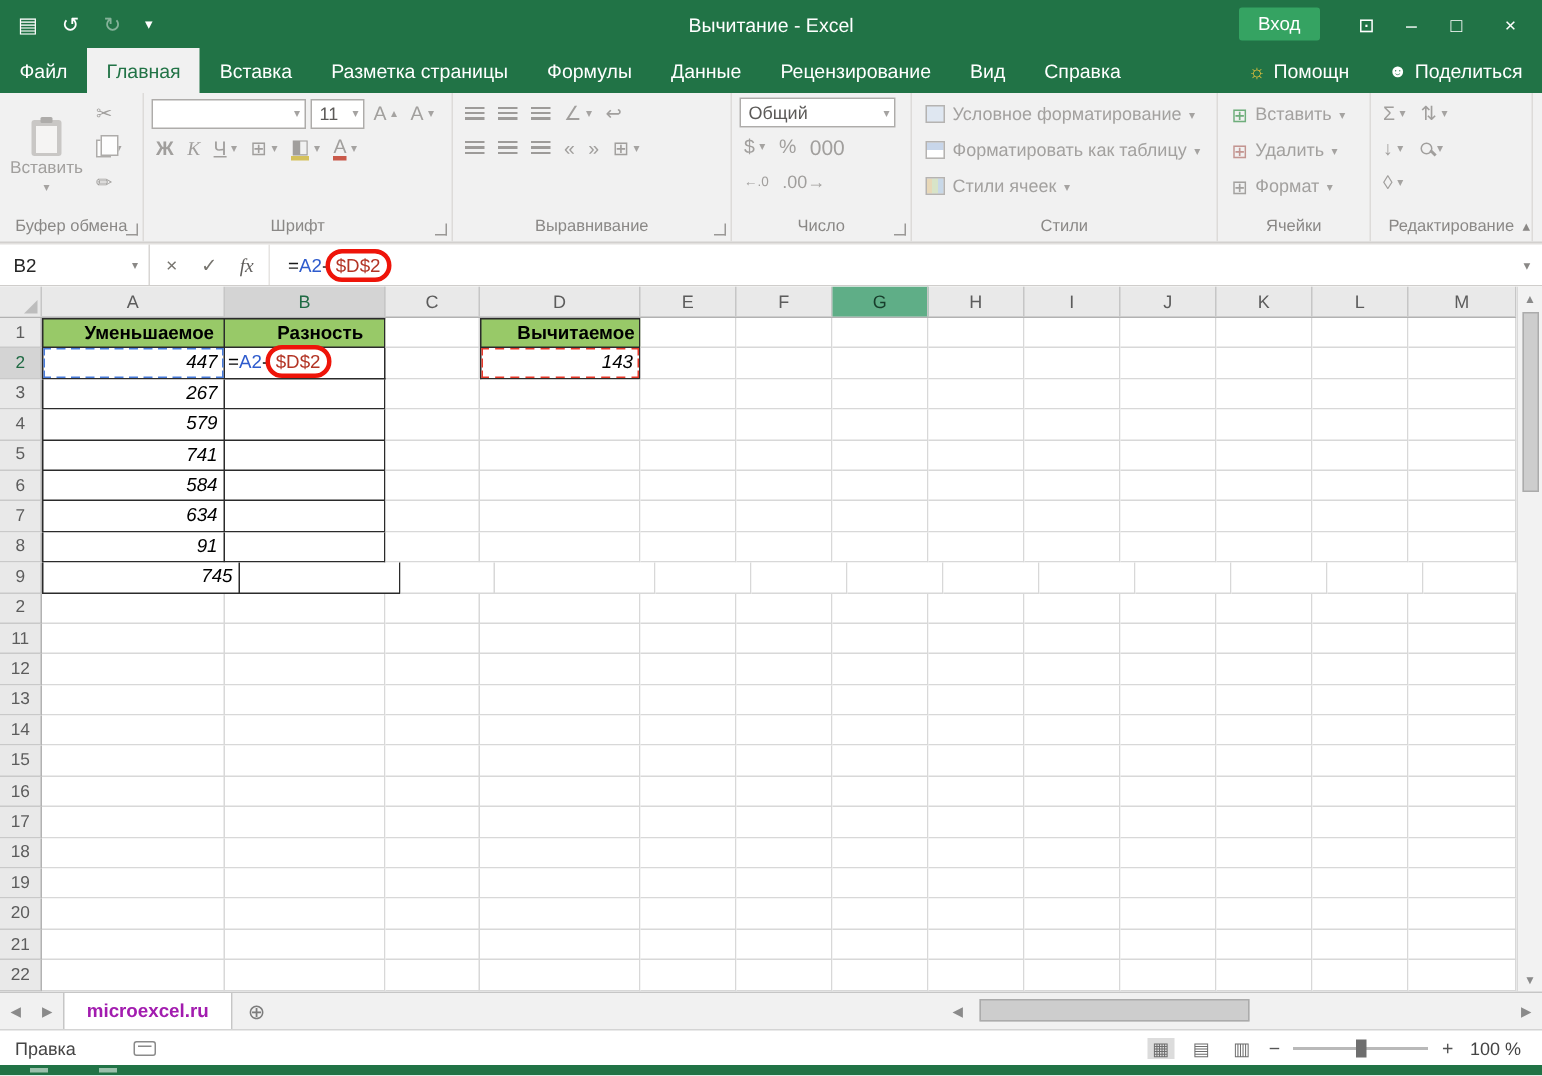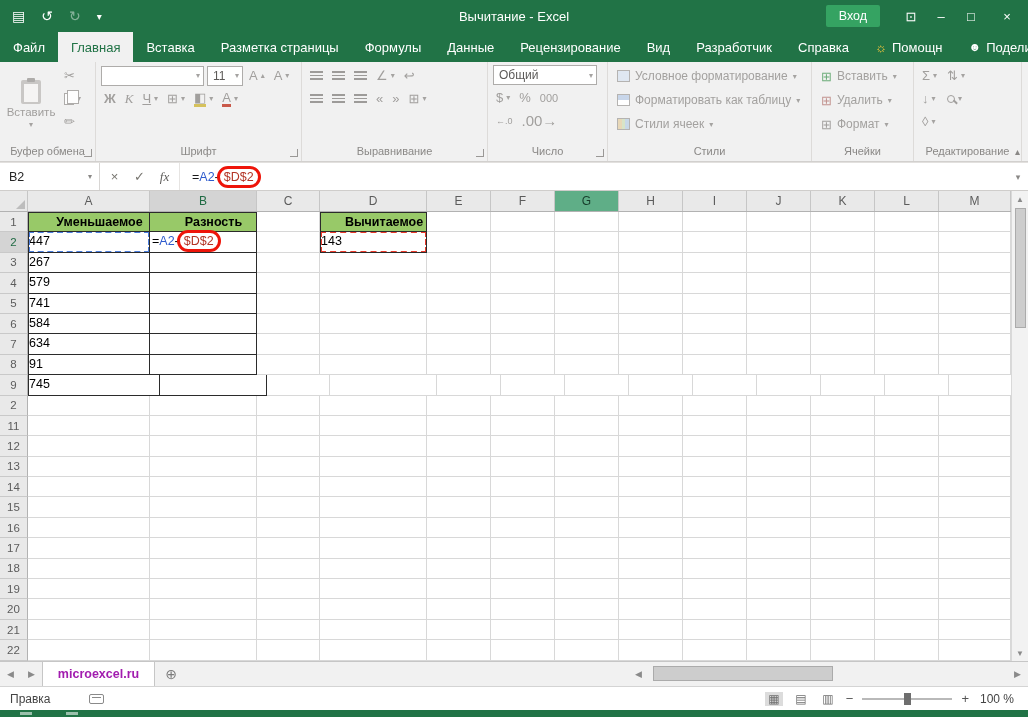--- a/index.html
+++ b/index.html
@@ -93,21 +93,21 @@
   .colh-active{background:#d4d4d4;color:#1f6a43;}
   .colh-green{background:#5fae87;color:#173d2b;}
   .grow{display:flex;height:20.4px;}
   .rowh{width:28px;background:#e9e9e9;border-right:1px solid #b2b2b2;border-bottom:1px solid #c9c9c9;display:flex;align-items:center;justify-content:center;font-size:11.5px;color:#5c5c5c;flex:0 0 auto;}
   .rowh-active{background:#d4d4d4;color:#1f6a43;}
   .cell{height:100%;background:#fff;border-right:1px solid #d8d8d8;border-bottom:1px solid #d8d8d8;font-size:12.5px;line-height:19px;color:#000;position:relative;flex:0 0 auto;overflow:hidden;}
   .bdr{border-right-color:#2b2b2b;border-bottom-color:#2b2b2b;}
   .bt{border-top:1px solid #2b2b2b;padding-left:21px;}
   .bl{border-left:1px solid #2b2b2b;}
   .ghead{background:#98c968;font-weight:bold;text-align:center;}
-  .num{padding-right:4px;}
+  .num{text-align:right;padding-right:4px;font-style:italic;}
   .editing{padding-left:2px;overflow:visible;white-space:nowrap;z-index:5;}
   .ants-red::after{content:"";position:absolute;inset:-1px;border:2px dashed #e8392a;pointer-events:none;}
   .ants-blue::after{content:"";position:absolute;inset:-1px;border:2px dashed #4a7ddc;pointer-events:none;}
   .vscroll{width:17px;background:#f2f2f2;border-left:1px solid #d9d9d9;display:flex;flex-direction:column;align-items:center;flex:0 0 auto;}
   .vscroll .arr{height:16px;display:flex;align-items:center;color:#8a8a8a;font-size:8px;}
   .vtrack{flex:1;width:100%;display:flex;justify-content:center;}
   .vthumb{width:11px;height:120px;background:#cdcdcd;border:1px solid #ababab;margin-top:1px;}
   .vscroll .arr.bottom{margin-top:auto;}
 
   
@@ -177,23 +177,20 @@
     <div class="tab">
         <span>Данные</span>
       </div>
     <div class="tab">
         <span>Рецензирование</span>
       </div>
     <div class="tab">
         <span>Вид</span>
       </div>
     <div class="tab">
-        <span>Разработчик</span>
-      </div>
-    <div class="tab">
         <span>Справка</span>
       </div>
     <div class="tab-right">
       <div class="tab">
         <span class="bulb">☼</span>
         <span>Помощн</span>
       </div>
       <div class="tab">
         <span class="person">☻</span>
         <span>Поделиться</span>
@@ -329,29 +326,29 @@
             <span class="dd">▾</span>
           </div>
         <div class="hrow">
           <div class="mini">
               <span>$</span>
               <span class="dd">▾</span>
             </div>
           <div class="mini">
               <span>%</span>
             </div>
-          <div class="mini" style="font-size:11px">
+          <div class="mini" style="font-size:14px">
               <span>000</span>
             </div>
         </div>
         <div class="hrow">
           <div class="mini" style="font-size:9px">
               <span>←.0</span>
             </div>
-          <div class="mini" style="font-size:15px">
+          <div class="mini" style="font-size:12px">
               <span>.00→</span>
             </div>
         </div>
       </div>
       <div class="glabel"><span>Число</span></div>
       <span class="launcher"></span>
     </div>
 
     <div class="rgroup" style="width:204px">
       <div class="vcol" style="flex:1">

